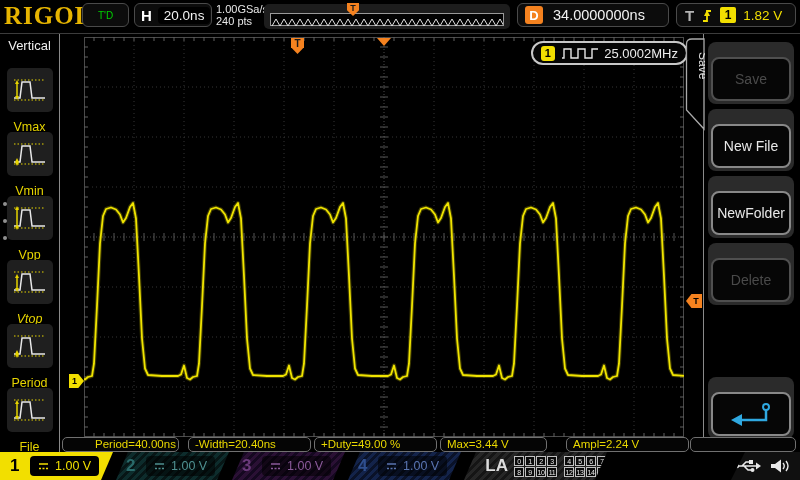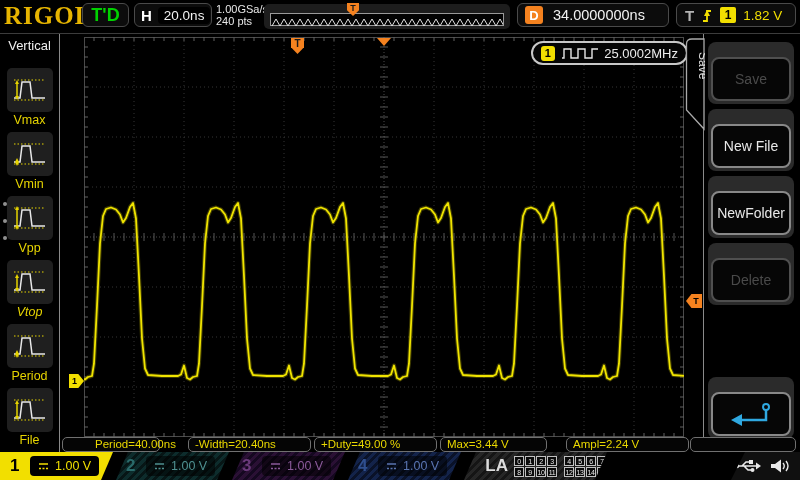--- a/index.html
+++ b/index.html
@@ -5,21 +5,21 @@
   html,body{margin:0;padding:0;background:#000;}
   #stage{position:relative;width:800px;height:480px;background:#000;overflow:hidden;
          font-family:"Liberation Sans",sans-serif;color:#ddd;-webkit-font-smoothing:antialiased;}
   .abs{position:absolute;}
   
   #topbar{left:0;top:0;width:800px;height:33px;background:#000;border-bottom:1px solid #3c3c3c;}
   .tbox{position:absolute;top:3px;height:24px;border:1px solid #4a4a4a;border-radius:6px;
         background:#0c0c0c;display:flex;align-items:center;box-sizing:border-box;}
   #logo{left:4px;top:2px;font-family:"Liberation Serif",serif;font-weight:bold;font-size:25px;
         color:#e6b400;letter-spacing:1px;}
-  #trigstat{left:82px;width:47px;justify-content:center;color:#00d200;font-weight:bold;font-size:18px;}
+  #trigstat{left:82px;width:47px;justify-content:center;color:#00d200;font-weight:normal;font-size:10px;}
   #hbox{left:134px;width:78px;padding:0 6px;gap:6px;}
   #hbox .hl{color:#fff;font-weight:bold;font-size:15px;}
   #hbox .hv{background:#000;border-radius:4px;padding:1px 6px;color:#f2f2f2;font-size:13.5px;}
   #srate{left:216px;top:3px;line-height:12px;font-size:11px;color:#e8e8e8;}
   #preview{left:264px;top:4px;width:246px;height:25px;background:#1d1d1d;border-radius:5px;}
   #previewInner{left:270px;top:13px;width:234px;height:13px;background:#030303;border:1px solid #9a9a9a;box-sizing:border-box;}
   #previewT{left:347px;top:3px;width:12px;height:13px;background:#f5821f;
             clip-path:polygon(0 0,100% 0,100% 55%,50% 100%,0 55%);
             color:#1a1a1a;font-size:9px;font-weight:bold;text-align:center;line-height:10px;}
   #dbox{left:517px;width:152px;padding:0 7px;gap:10px;}
@@ -30,21 +30,21 @@
   #tbox .tl{color:#b4b4b4;font-weight:bold;font-size:15px;}
   #tbox .tsrc{width:16px;height:16px;background:#f2df00;border-radius:2px;color:#000;
         font-weight:bold;font-size:12px;display:flex;align-items:center;justify-content:center;}
   #tbox .tlev{color:#f2df00;font-size:13.5px;}
   
   #leftmenu{left:0;top:34px;width:59px;height:418px;background:#000;border-right:1px solid #8a8a8a;}
   #leftmenu .title{text-align:center;color:#f0f0f0;font-size:13px;padding-top:4px;}
   .litem{position:absolute;left:0;width:59px;text-align:center;}
   .libtn{margin:0 auto;width:46px;height:44px;background:#1f1f1f;border-radius:5px;
          display:flex;align-items:center;justify-content:center;}
-  .lilab{color:#e6d400;font-size:12.5px;margin-top:1px;}
+  .lilab{color:#e6d400;font-size:12.5px;margin-top:8px;}
   .pagedots{left:3px;top:168px;display:flex;flex-direction:column;gap:13px;}
   .pagedots i{width:4px;height:4px;border-radius:50%;background:#909090;display:block;}
   
   #grat{left:84px;top:37px;width:600px;height:400px;}
   #gridsvg,#wavesvg{position:absolute;left:0;top:0;}
   #gndmark{left:69px;top:374px;width:15px;height:14px;background:#f2df00;color:#000;
            clip-path:polygon(0 0,62% 0,100% 50%,62% 100%,0 100%);
            font-size:9px;font-weight:bold;line-height:14px;text-align:left;padding-left:3px;box-sizing:border-box;}
   #trigmark{left:686px;top:294px;width:16px;height:14px;background:#f5821f;color:#000;
            clip-path:polygon(0 50%,34% 0,100% 0,100% 100%,34% 100%);
@@ -577,21 +577,21 @@
           <svg width="46" height="26">
             <circle cx="38" cy="6" r="3" stroke="#2fa8e0" stroke-width="2" fill="none"></circle>
             <path d="M38 9 V19 H14" stroke="#2fa8e0" stroke-width="2.5" fill="none"></path>
             <polygon points="14,13 14,25 3,19" fill="#2fa8e0"></polygon>
           </svg>
         </div>
       </div>
     </div>
 
   <div id="measRow">
-      <div class="meas" style="left: 62px; width: 98px; padding-left: 32px;">Period=40.00ns</div>
+      <div class="meas" style="left: 62px; width: 117px; padding-left: 32px;">Period=40.00ns</div>
       <div class="meas" style="left: 188px; width: 123px;">-Width=20.40ns</div>
       <div class="meas" style="left: 314px; width: 123px;">+Duty=49.00 %</div>
       <div class="meas" style="left: 440px; width: 107px;">Max=3.44 V</div>
       <div class="meas" style="left: 566px; width: 123px;">Ampl=2.24 V</div>
       <div class="meas" style="left: 690px; width: 106px;"></div>
     </div>
 
   <div id="chbar" class="abs">
     <div id="chSegs">
         <div class="chseg slantR" style="left: 0px; width: 113px; background: rgb(242, 223, 0);">

